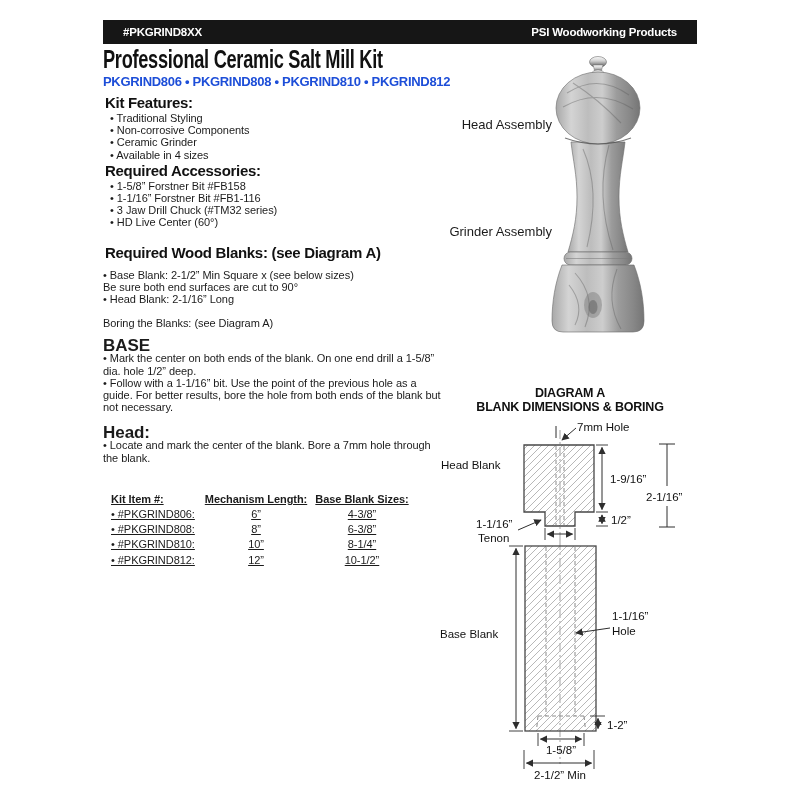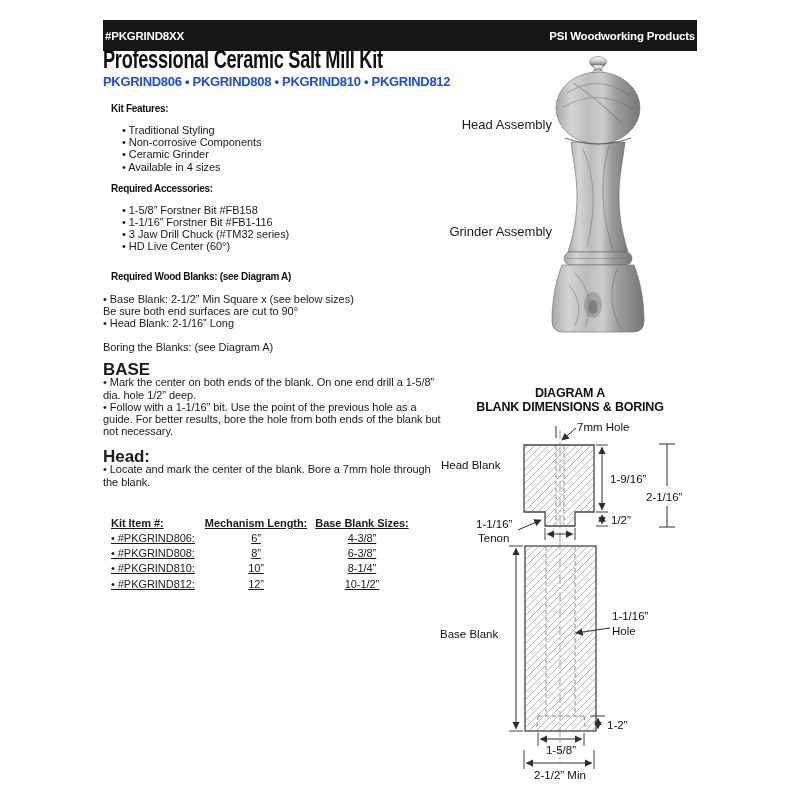--- a/index.html
+++ b/index.html
@@ -4,37 +4,37 @@
 <style>
   html,body{margin:0;padding:0;}
   body{
     width:800px;height:800px;background:#ffffff;position:relative;overflow:hidden;
     font-family:"Liberation Sans", sans-serif;color:#1b1b1b;
     -webkit-font-smoothing:antialiased;
   }
   .abs{position:absolute;}
   
   .topbar{
-    left:103px;top:20px;width:594px;height:31px;background:#161616;
+    left:103px;top:20px;width:594px;height:24px;background:#161616;
     display:flex;justify-content:space-between;align-items:center;
-    padding:0 2px;box-sizing:border-box;
+    padding:0 20px;box-sizing:border-box;
   }
   .topbar span{color:#ffffff;font-weight:700;font-size:11.5px;letter-spacing:-0.2px;white-space:nowrap;}
   
   .page-title{
     left:103px;top:44px;font-size:26px;font-weight:700;letter-spacing:-0.4px;
     white-space:nowrap;transform:scaleX(0.70);transform-origin:left top;color:#111;
   }
   .subtitle{
     left:103px;top:74px;font-size:13px;font-weight:700;letter-spacing:-0.3px;white-space:nowrap;color:#1d4ed8;
   }
   
   .leftcol{left:103px;top:93px;width:338px;font-size:11px;line-height:12.2px;letter-spacing:-0.05px;color:#1b1b1b;}
-  .sec-h{font-size:10px;font-weight:700;letter-spacing:-0.3px;line-height:15px;margin:8px;color:#111;}
-  .leftcol ul{list-style:none;margin:1px 0 0 16px;padding:0;}
+  .sec-h{font-size:15px;font-weight:700;letter-spacing:-0.3px;line-height:15px;margin:2px;color:#111;}
+  .leftcol ul{list-style:none;margin:1px 0 0 4px;padding:0;}
   .leftcol li{padding-left:3px;}
   .wood-lines{margin-top:9px;}
   .boring{margin-top:12px;}
   .sub-h{font-size:17px;font-weight:700;line-height:13px;margin:0;}
   .mt10{margin-top:10px;}
   .mt13{margin-top:13px;}
   .mt16{margin-top:16px;}
   .para{margin:0;}
   
   .size-table{margin:29px 0 0 8px;display:grid;grid-template-columns:92px 106px 106px;row-gap:3px;text-decoration:underline;}

